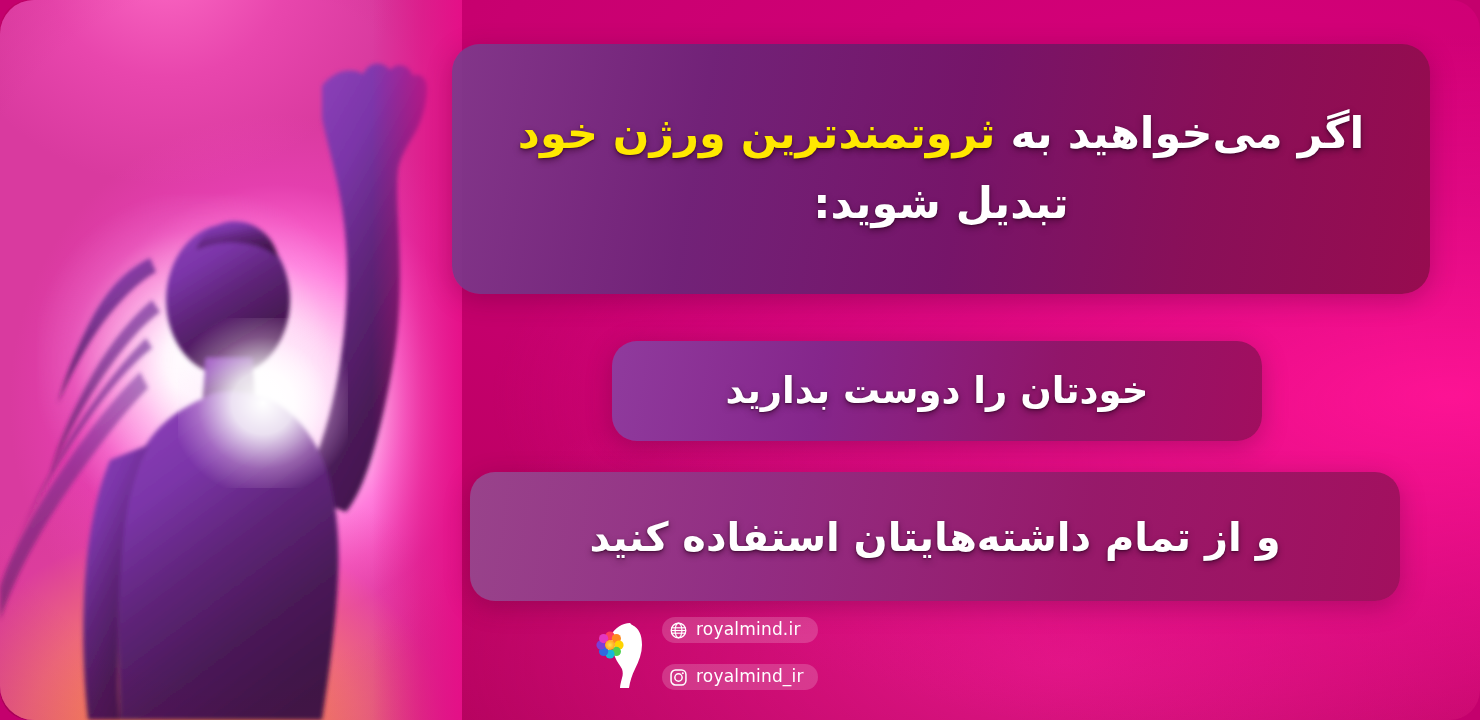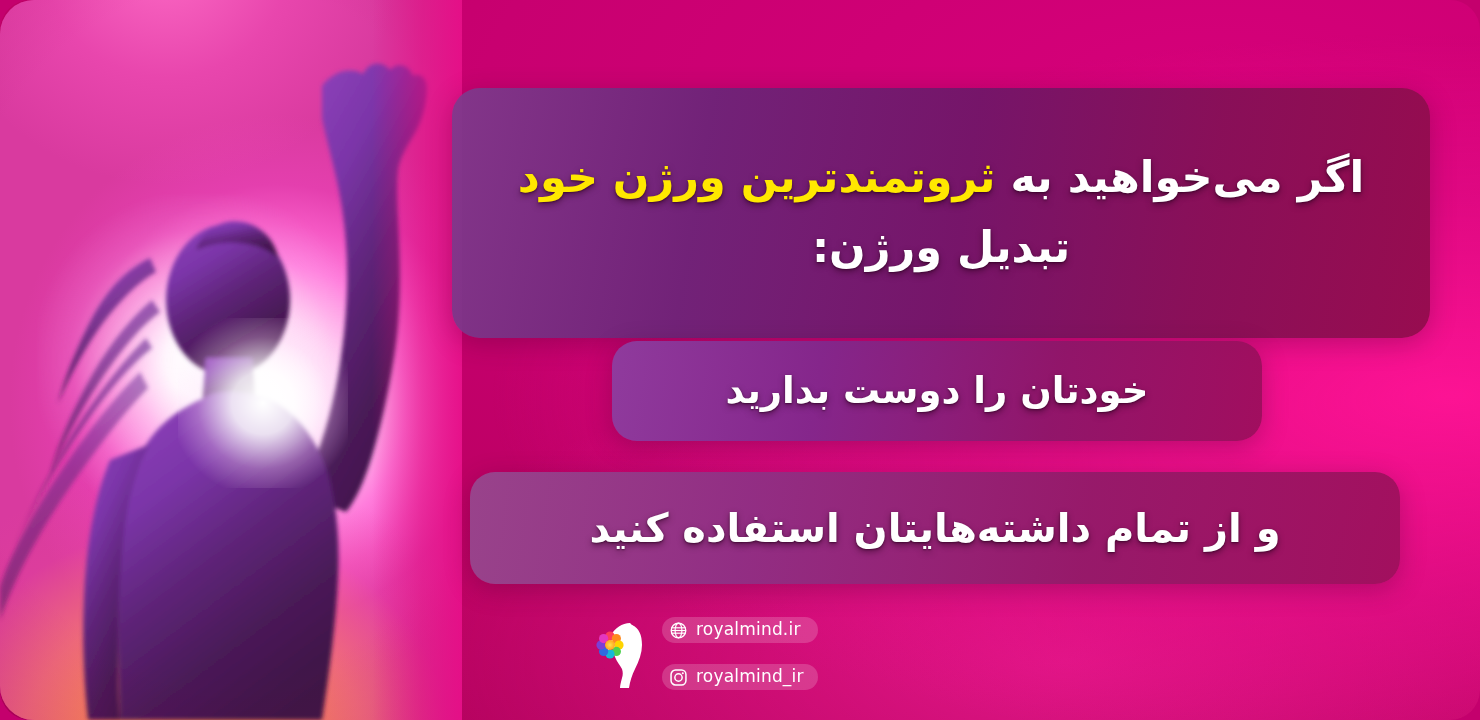--- a/index.html
+++ b/index.html
@@ -106,40 +106,39 @@
   #card-headline{
     left:452px; top:44px;
     width:978px; height:250px;
     background:linear-gradient(100deg,
         rgba(126,58,140,.93) 0%,
         rgba(108,36,120,.94) 26%,
         rgba(112,22,104,.94) 52%,
         rgba(132,16,86,.94) 76%,
         rgba(146,12,76,.94) 100%);
     border-radius:28px;
-    margin-top:44px;
   }
   #card-headline .inner{font-size:43px; line-height:1.62;}
   .hl-accent{color:#ffe800;}
 
   #card-line2{
     left:612px; top:341px;
     width:650px; height:100px;
     background:linear-gradient(100deg,
         rgba(140,62,160,.94) 0%,
         rgba(128,40,140,.94) 32%,
         rgba(140,22,104,.94) 68%,
         rgba(156,14,92,.94) 100%);
     border-radius:25px;
   }
   #card-line2 .inner{font-size:37px;}
 
   #card-line3{
     left:470px; top:472px;
-    width:930px; height:112px;
+    width:930px; height:129px;
     background:linear-gradient(100deg,
         rgba(150,72,142,.93) 0%,
         rgba(142,48,132,.94) 30%,
         rgba(146,26,104,.94) 66%,
         rgba(158,16,92,.94) 100%);
     border-radius:25px;
   }
   #card-line3 .inner{font-size:40px;}
 
   
@@ -254,21 +253,21 @@
     </div>
 
     <div class="flare2"></div>
     <div class="vign"></div>
     <div class="edge-right"></div>
   </div>
 
   <div class="card" id="card-headline">
     <div class="inner">
       <span>اگر می‌خواهید به </span><span class="hl-accent">ثروتمندترین ورژن خود</span><br>
-      <span>تبدیل ورژن:</span>
+      <span>تبدیل شوید:</span>
     </div>
   </div>
 
   <div class="card" id="card-line2">
     <div class="inner">خودتان را دوست بدارید</div>
   </div>
 
   <div class="card" id="card-line3">
     <div class="inner">و از تمام داشته‌هایتان استفاده کنید</div>
   </div>

